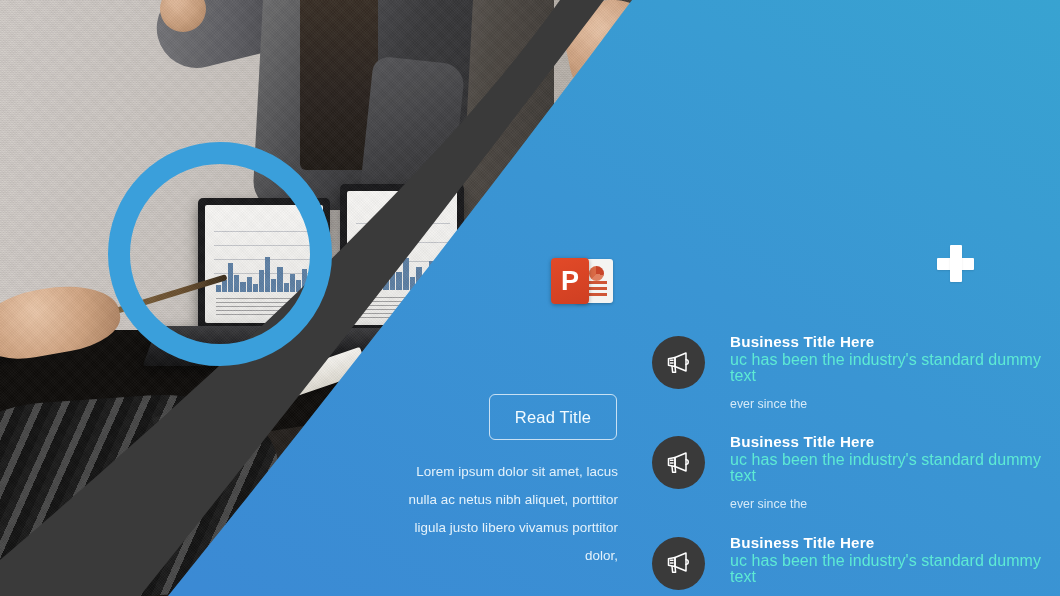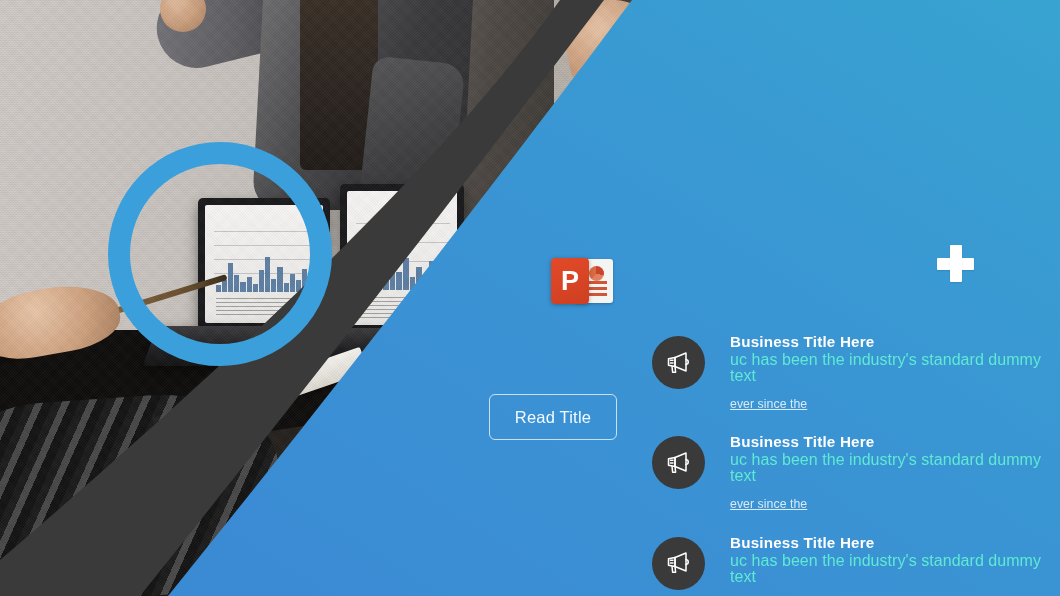--- a/index.html
+++ b/index.html
@@ -305,21 +305,20 @@
     font-size:16px;
     line-height:1.0;
     letter-spacing:.05px;
   }
   .feat-desc2{
     color:#d6eaf8;
     font-size:12.3px;
     line-height:1.0;
     margin-top:14px;
     letter-spacing:.05px;
-    text-decoration:underline;
   }
 </style>
 </head>
 <body>
 
 <div id="slide">
 
   <div class="photo-layer">
     <div class="photo">
       <div class="wall"></div>
@@ -427,20 +426,21 @@
       <div class="ppt-pie"></div>
       <div class="ppt-lines"></div>
     </div>
     <div class="ppt-block">
       <span>P</span>
     </div>
   </div>
 
   <div class="read-more">Read Title</div>
 
+  <p class="lorem">Lorem ipsum dolor sit amet, lacus nulla ac netus nibh aliquet, porttitor ligula justo libero vivamus porttitor dolor,</p>
 
   <div class="features">
 
     <div class="feature">
       <div class="feat-icon">
         <svg width="30" height="26" viewBox="0 0 30 26" fill="none" stroke="#ffffff" stroke-width="1.5" stroke-linejoin="round" stroke-linecap="round">
           <path d="M22 3 L22 21 L11 16.5 L11 7.5 Z"></path>
           <path d="M11 7.5 L4.5 8.8 L4.5 15.2 L11 16.5 Z"></path>
           <path d="M6.4 10.3 L9 10.3 M6.4 13 L9 13"></path>
           <path d="M8 16.2 L8.6 22.3 L11.6 22.3 L11.1 17.2"></path>

